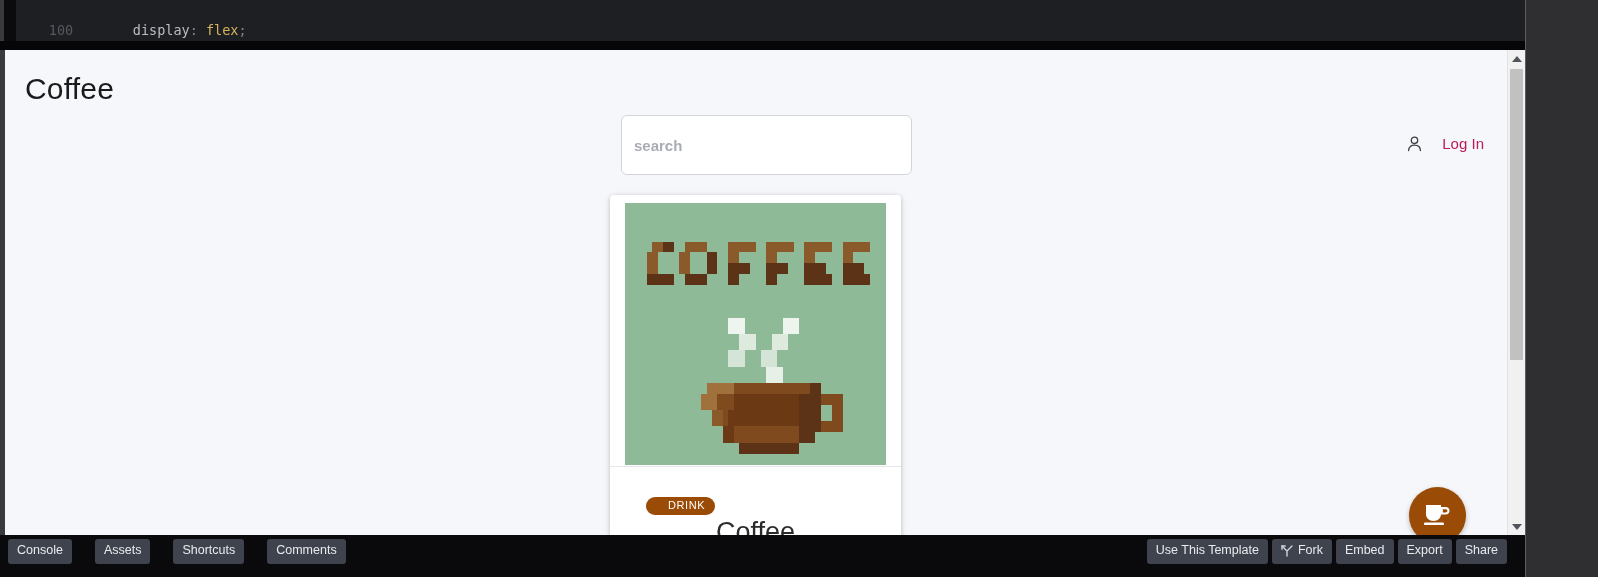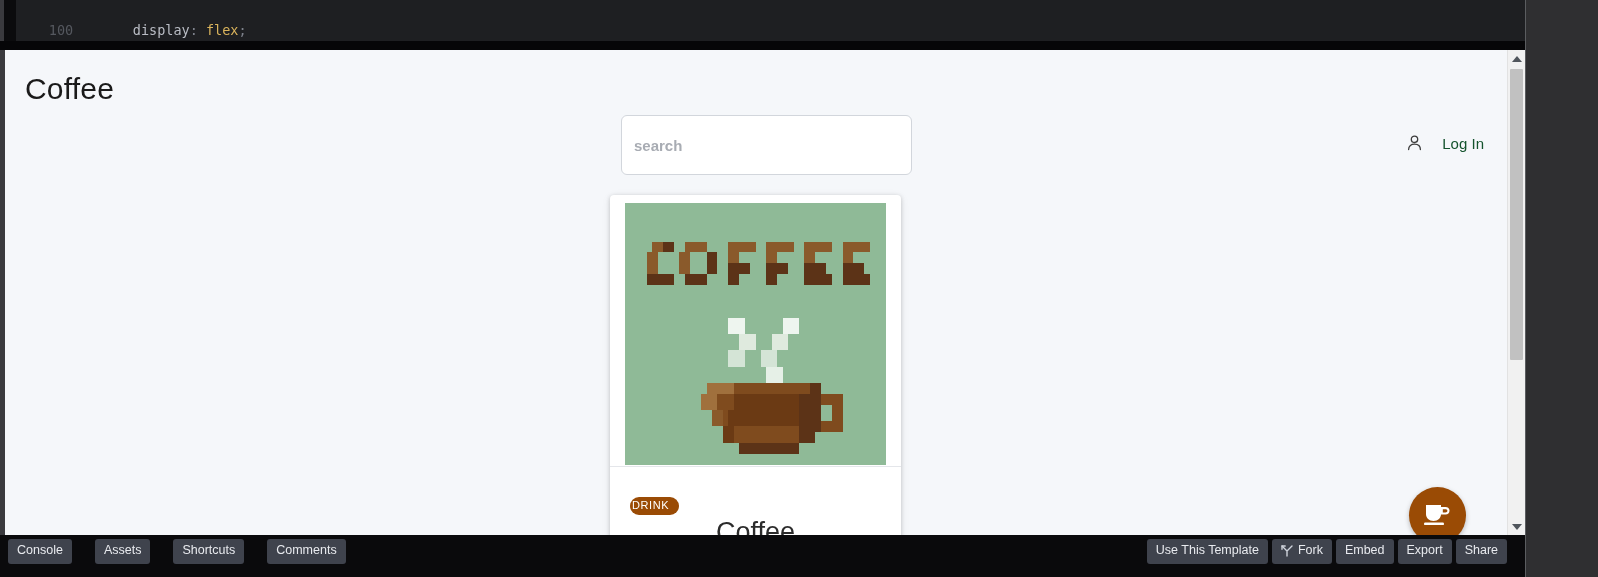--- a/index.html
+++ b/index.html
@@ -140,23 +140,23 @@
     padding: 0 12px;
     box-sizing: border-box;
     font-weight: bold;
   }
   .search-box input::placeholder { color: #a8acb3; }
 
   .login {
     position: absolute;
     right: 23px; top: 85px;
     display: flex;
-    align-items: flex-start;
+    align-items: flex-end;
     gap: 20px;
-    color: #14532d;
+    color: #be185d;
     font-size: 15px;
     cursor: pointer;
   }
   .login svg { display: block; }
 
   
   .card {
     position: absolute;
     left: 610px; top: 145px;
     width: 291px;
@@ -187,26 +187,26 @@
   }
   .card-body {
     position: absolute;
     left: 0; top: 272px;
     width: 291px;
     height: 120px;
     background: #fff;
   }
   .badge {
     position: absolute;
-    left: 20px; top: 30px;
+    left: 36px; top: 30px;
     background: #9a4b05;
     color: #ffffff;
     font-size: 11px;
     letter-spacing: 0.6px;
-    padding: 3px 10px 4px 2px;
+    padding: 3px 10px 4px 22px;
     border-radius: 9px;
     line-height: 1;
   }
   .card-title {
     position: absolute;
     left: 0; top: 50px;
     width: 291px;
     text-align: center;
     font-size: 27px;
     color: #2b2b2b;

